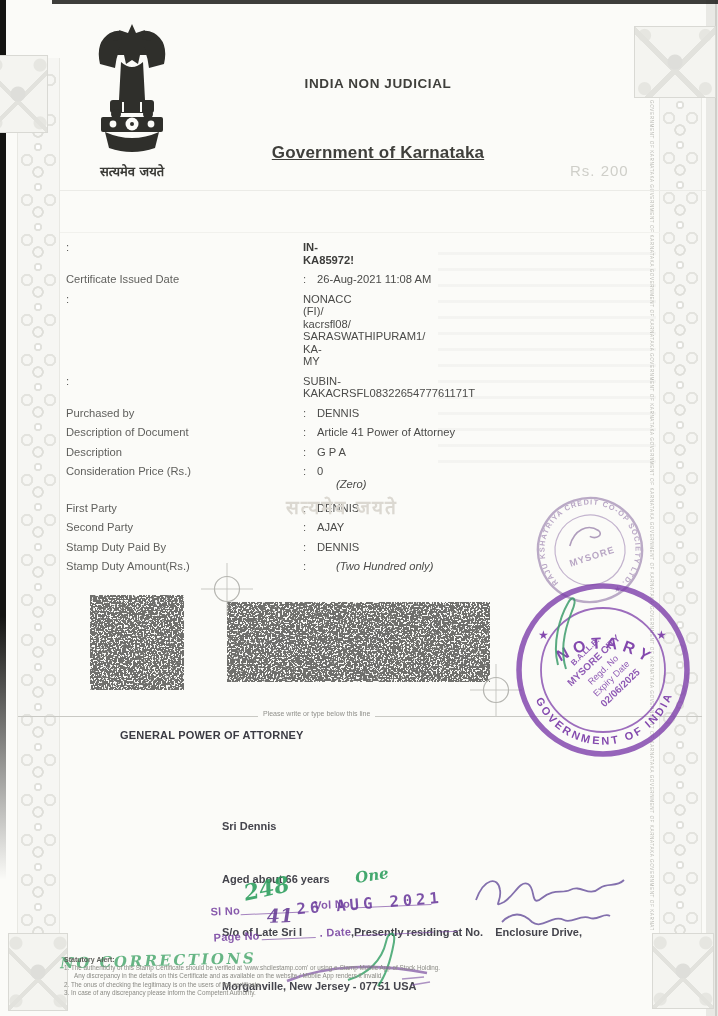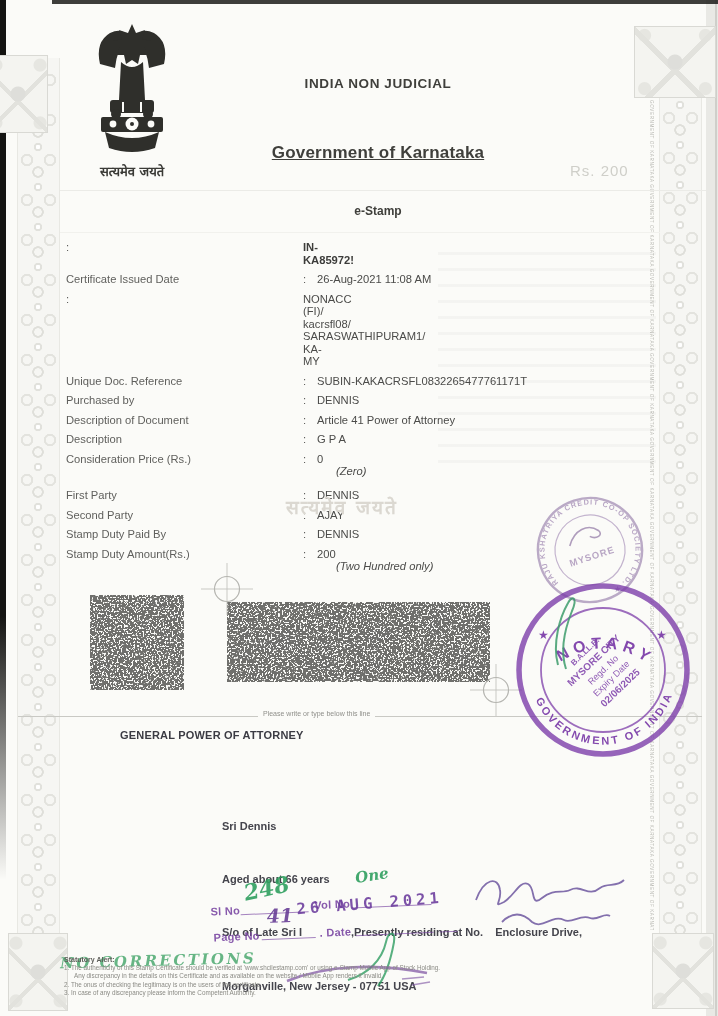--- a/index.html
+++ b/index.html
@@ -133,42 +133,40 @@
       <circle cx="31" cy="104" r="3.4" fill="#fbfbf8"></circle>
       <circle cx="69" cy="104" r="3.4" fill="#fbfbf8"></circle>
       <rect x="40" y="82" width="2" height="10" fill="#fbfbf8"></rect>
       <rect x="58" y="82" width="2" height="10" fill="#fbfbf8"></rect>
     </svg>
     <span class="motto">सत्यमेव जयते</span>
   </div>
 
   <div class="abs hdr hdr1">INDIA NON JUDICIAL</div>
   <div class="abs hdr hdr2">Government of Karnataka</div>
-  <div class="abs hdr hdr3">e-Stamp</div>
   <div class="abs rs-note">Rs. 200</div>
   <div class="abs faint-line1"></div>
   <div class="abs faint-line2"></div>
   <div class="abs ghost"></div>
 
   <div class="abs cert">
     <div class="cert-row">
         <span class="cert-colon">:</span>
         <span class="cert-value bold">IN-KA85972!</span>
     </div>
     <div class="cert-row">
       <span class="cert-label">Certificate Issued Date</span>
         <span class="cert-colon">:</span>
         <span class="cert-value">26-Aug-2021 11:08 AM</span>
     </div>
     <div class="cert-row">
         <span class="cert-colon">:</span>
         <span class="cert-value">NONACC (FI)/ kacrsfl08/ SARASWATHIPURAM1/ KA-MY</span>
     </div>
     <div class="cert-row">
-      <span class="cert-label">Unique Doc. Reference</span>
         <span class="cert-colon">:</span>
         <span class="cert-value">SUBIN-KAKACRSFL0832265477761171T</span>
     </div>
     <div class="cert-row">
       <span class="cert-label">Purchased by</span>
         <span class="cert-colon">:</span>
         <span class="cert-value">DENNIS</span>
     </div>
     <div class="cert-row">
       <span class="cert-label">Description of Document</span>
@@ -198,21 +196,20 @@
         <span class="cert-value">AJAY</span>
     </div>
     <div class="cert-row">
       <span class="cert-label">Stamp Duty Paid By</span>
         <span class="cert-colon">:</span>
         <span class="cert-value">DENNIS</span>
     </div>
     <div class="cert-row">
       <span class="cert-label">Stamp Duty Amount(Rs.)</span>
         <span class="cert-colon">:</span>
-        <span class="cert-value">200</span>
       <span class="cert-sub">(Two Hundred only)</span>
     </div>
   </div>
 
   <div class="abs center-watermark">सत्यमेव जयते</div>
 
   <svg class="abs" style="left:524px;top:484px;transform:rotate(-18deg);opacity:.8;" width="132" height="132" viewBox="0 0 132 132">
     <circle cx="66" cy="66" r="52" fill="none" stroke="#ab96ba" stroke-width="2.4"></circle>
     <circle cx="66" cy="66" r="35" fill="none" stroke="#b6a3c4" stroke-width="1.2"></circle>
     <defs>

